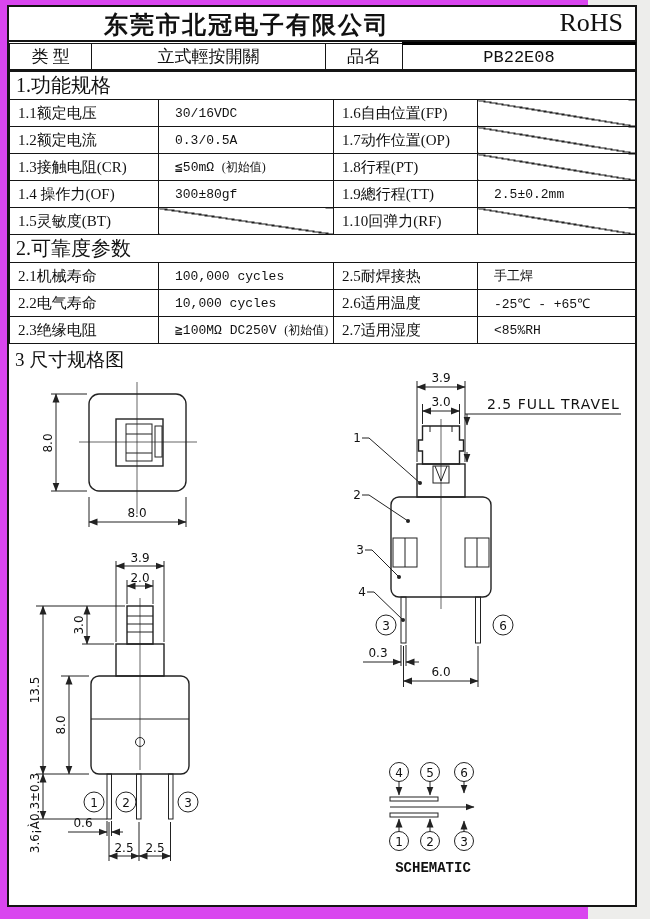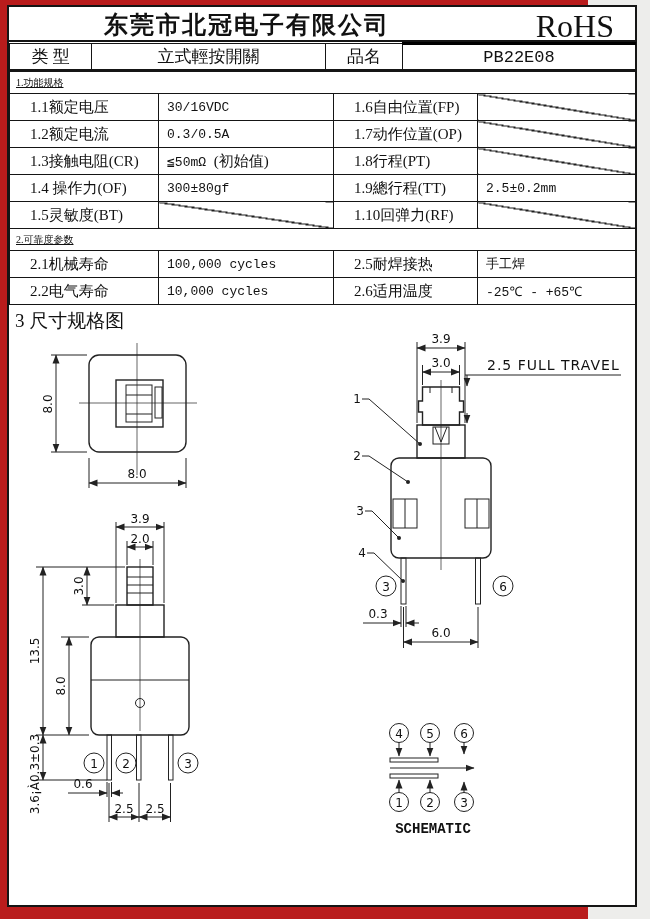--- a/index.html
+++ b/index.html
@@ -1,33 +1,33 @@
 <!DOCTYPE html>
 <html><head>
 <meta charset="utf-8">
 <style>
   html,body{margin:0;padding:0;background:#ededeb;}
-  .canvas{position:relative;width:588px;height:919px;background:#b91c1c;}
+  .canvas{position:relative;width:588px;height:919px;background:#d946ef;}
   .page{position:absolute;left:7px;top:5px;width:630px;height:902px;background:#ffffff;
         border:2px solid #151515;box-sizing:border-box;font-family:"Liberation Serif","DejaVu Serif",serif;color:#111;}
   
   .titlebar{position:relative;height:33px;border-bottom:2px solid #151515;}
   .company{position:absolute;left:0;right:150px;top:2px;text-align:center;font-size:24px;font-weight:bold;letter-spacing:2px;}
-  .rohs{position:absolute;right:21px;top:1px;font-size:32px;font-weight:500;text-align:center;}
+  .rohs{position:absolute;right:12px;top:1px;font-size:26px;font-weight:500;text-align:center;}
   
   table{border-collapse:collapse;width:100%;table-layout:fixed;}
   td{border:1px solid #151515;box-sizing:border-box;overflow:hidden;white-space:nowrap;margin-left:44px;}
   .toptable td{height:23px;text-align:center;font-size:17px;}
   .toptable{border-bottom:2px solid #151515;}
   .cell-partname{border-top:3px solid #000;font-family:"Liberation Mono","DejaVu Sans Mono",monospace;font-size:17px;}
   .spec td{height:27px;font-size:15px;padding:0 4px;}
-  .spec .sechead{height:22px;font-size:10px;padding-left:6px;text-decoration:underline;}
-  .spec .lbl{padding-left:20px;}
-  .spec .val{font-family:"Liberation Mono","DejaVu Sans Mono",monospace;font-size:13px;padding-left:8px;}
-  .note{font-size:15px;font-family:"Liberation Serif",serif;}
+  .spec .sechead{height:22px;font-size:20px;padding-left:6px;}
+  .spec .lbl{padding-left:8px;}
+  .spec .val{font-family:"Liberation Mono","DejaVu Sans Mono",monospace;font-size:13px;padding-left:16px;}
+  .note{font-size:12px;font-family:"Liberation Serif",serif;}
   .diag{background:linear-gradient(to top right,
         rgba(0,0,0,0) calc(50% - 0.7px), #1d1d1d calc(50% - 0.7px),
         #1d1d1d calc(50% + 0.7px), rgba(0,0,0,0) calc(50% + 0.7px));}
   .s3title{height:22px;font-size:19px;padding:3px 0 0 6px;box-sizing:border-box;}
   
   svg{display:block;}
   .ol{fill:none;stroke:#222;stroke-width:1.4;}
   .tl{fill:none;stroke:#222;stroke-width:1;}
   .cl{fill:none;stroke:#222;stroke-width:0.7;}
   .dim{fill:none;stroke:#222;stroke-width:1;}
@@ -115,20 +115,26 @@
       <td class="lbl">2.1机械寿命</td>
       <td class="val">100,000 cycles</td>
       <td class="lbl">2.5耐焊接热</td>
       <td class="val">手工焊</td>
     </tr>
     <tr>
       <td class="lbl">2.2电气寿命</td>
       <td class="val">10,000 cycles</td>
       <td class="lbl">2.6适用温度</td>
       <td class="val">-25℃ - +65℃</td>
+    </tr>
+    <tr>
+      <td class="lbl">2.3绝缘电阻</td>
+      <td class="val"><span>≧100MΩ DC250V</span> <span class="note">(初始值)</span></td>
+      <td class="lbl">2.7适用湿度</td>
+      <td class="val">&lt;85%RH</td>
     </tr>
   </tbody>
       </table>
 
   <div class="s3title">3 尺寸规格图</div>
 
   <svg width="626" height="540" viewBox="0 0 626 540">
     <defs>
       <marker id="ae" markerWidth="10" markerHeight="8" refX="8.5" refY="4" orient="auto" markerUnits="userSpaceOnUse">
             <path d="M0,0.5 L9,4 L0,7.5 z" fill="#222"></path>

